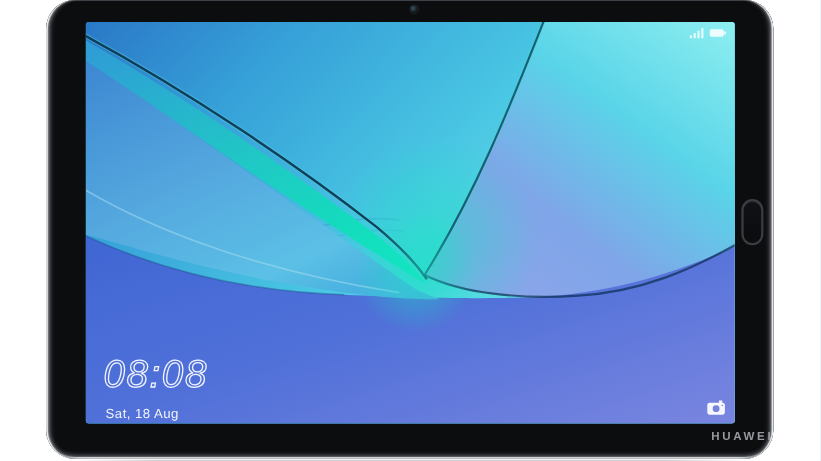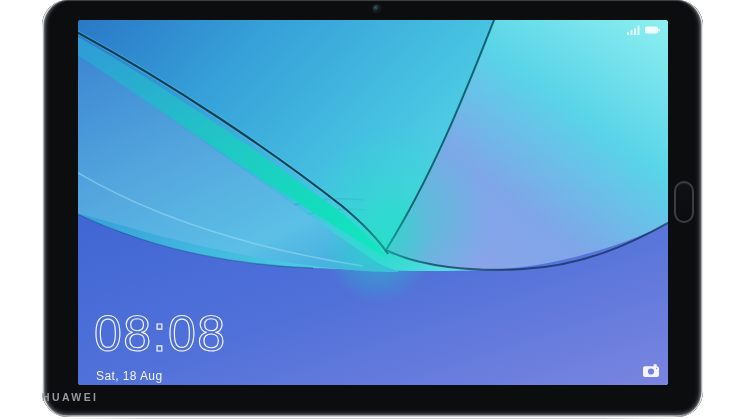--- a/index.html
+++ b/index.html
@@ -22,35 +22,35 @@
   .reflection{position:absolute;left:70px;top:418px;width:606px;height:1px;
     background:linear-gradient(90deg,rgba(150,154,160,0),rgba(150,154,160,.55) 12%,rgba(150,154,160,.55) 88%,rgba(150,154,160,0));}
 
   
   .front-camera{position:absolute;left:330px;top:4px;width:7px;height:7px;border-radius:50%;
     background:radial-gradient(circle at 35% 35%, #3a5560, #10181d 60%, #05080a);
     border:1px solid #1c2125;}
   .fp-button{position:absolute;left:632px;top:181px;width:16px;height:38px;border-radius:10px;
     border:2px solid #3a3e44;background:linear-gradient(180deg,#101114,#0b0c0e);
     box-shadow:inset 0 1px 1px rgba(255,255,255,.06);}
-  .brand{position:absolute;left:0;top:391px;width:100%;text-align:left;
+  .brand{position:absolute;left:0;top:391px;width:100%;text-align:right;
     font-size:10.5px;font-weight:700;letter-spacing:2.4px;color:#97999d;}
 
   
   .screen{position:absolute;left:36px;top:20px;width:590px;height:365px;border-radius:3px;
     overflow:hidden;background:#3aa6dc;}
   .wallpaper{position:absolute;left:0;top:0;width:590px;height:365px;display:block;}
 
   
   .statusbar{position:absolute;right:8px;top:5px;display:flex;align-items:center;gap:4px;}
   .statusbar svg{display:block;}
 
   
-  .clock{position:absolute;left:16px;top:289px;font-size:50px;font-weight:100;
-    letter-spacing:1.5px;color:#ffffff;line-height:1;}
+  .clock{position:absolute;left:16px;top:303px;font-size:35px;font-weight:100;
+    letter-spacing:1.5px;color:#ffffff;line-height:1;font-style:italic;}
   @supports (-webkit-text-stroke: 1px white){
     .clock{color:transparent;-webkit-text-stroke:1.15px rgba(255,255,255,.92);}
   }
   .date{position:absolute;left:18px;top:349px;font-size:12px;letter-spacing:.4px;
     color:rgba(255,255,255,.92);}
 
   
   .cam-shortcut{position:absolute;right:8px;bottom:7px;width:18px;height:15px;}
 </style>
 </head>

